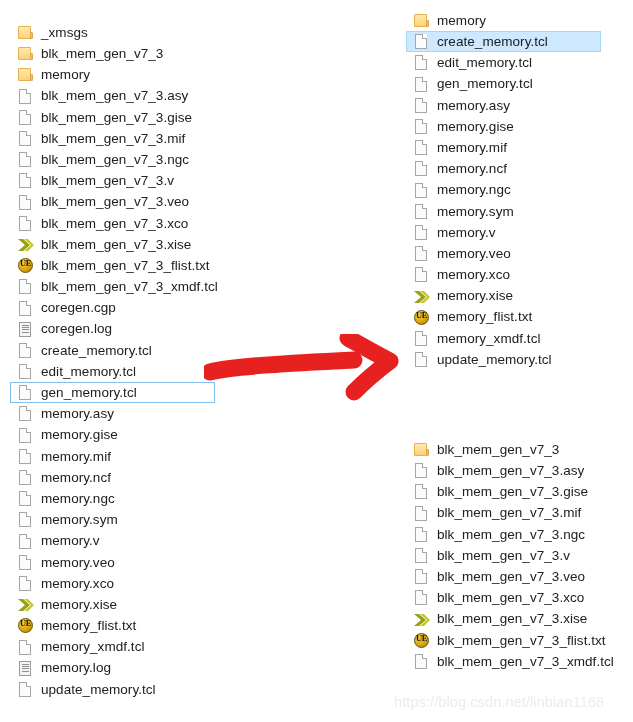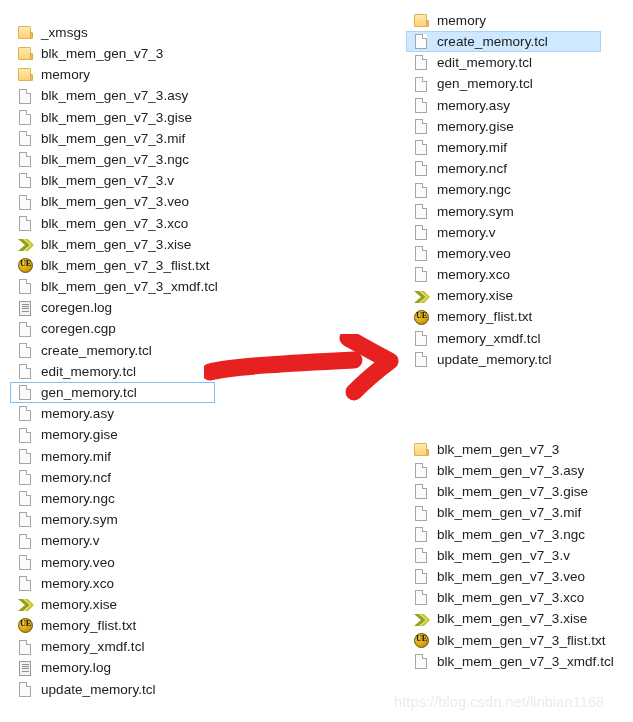--- a/index.html
+++ b/index.html
@@ -286,31 +286,31 @@
         <span class="label">blk_mem_gen_v7_3_flist.txt</span>
       </li>
       <li class="file-row">
         <span class="icon-box">
           <span class="ic-file"></span>
         </span>
         <span class="label">blk_mem_gen_v7_3_xmdf.tcl</span>
       </li>
       <li class="file-row">
         <span class="icon-box">
+          <span class="ic-file"></span>
+        </span>
+        <span class="label">coregen.cgp</span>
+      </li>
+      <li class="file-row">
+        <span class="icon-box">
           <span class="ic-log">
             <span class="lines"></span>
           </span>
         </span>
         <span class="label">coregen.log</span>
-      </li>
-      <li class="file-row">
-        <span class="icon-box">
-          <span class="ic-file"></span>
-        </span>
-        <span class="label">coregen.cgp</span>
       </li>
       <li class="file-row">
         <span class="icon-box">
           <span class="ic-file"></span>
         </span>
         <span class="label">create_memory.tcl</span>
       </li>
       <li class="file-row">
         <span class="icon-box">
           <span class="ic-file"></span>

